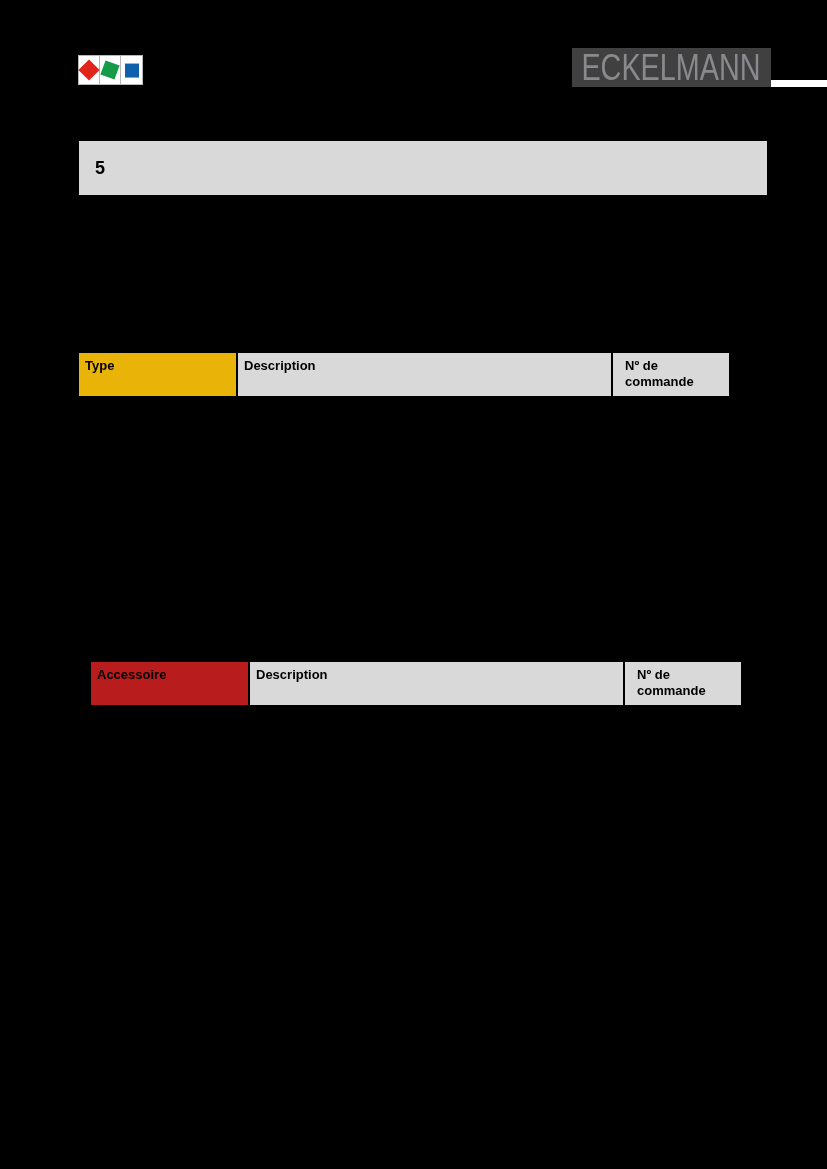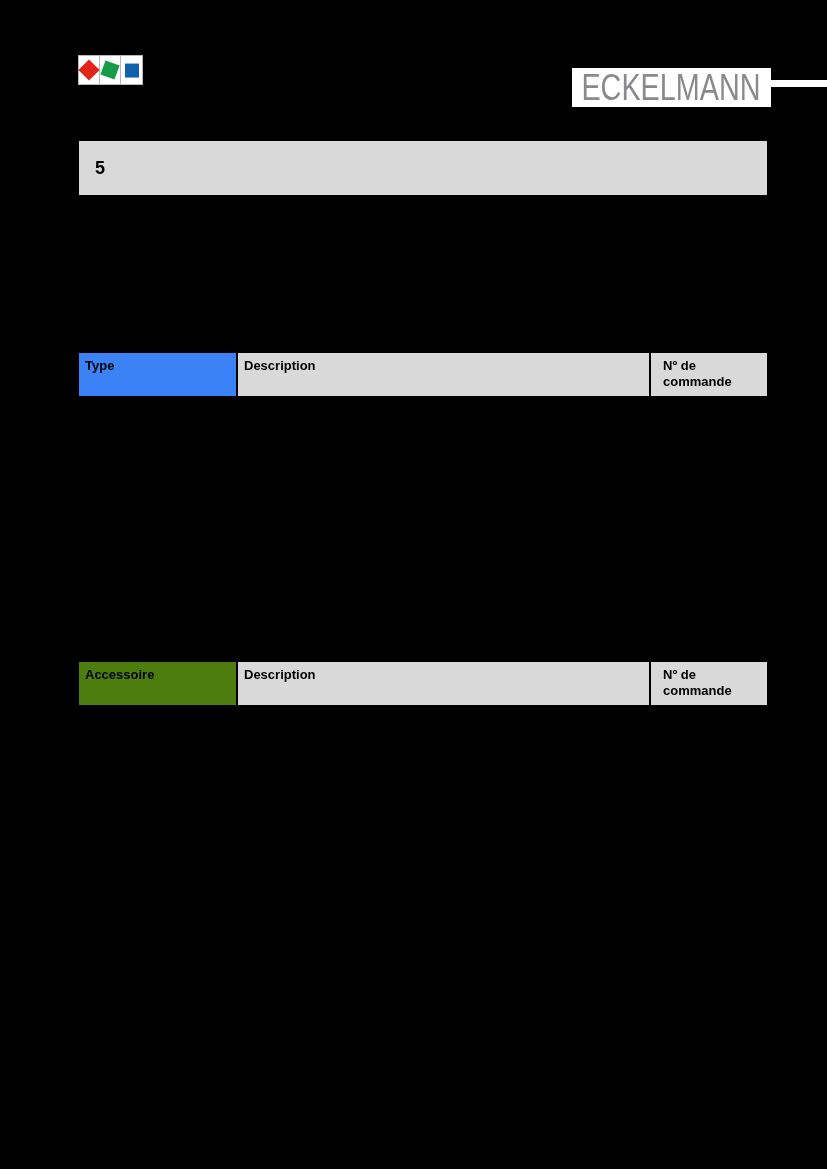--- a/index.html
+++ b/index.html
@@ -32,24 +32,23 @@
     width: 15px; height: 15px;
   }
   .sq-red   { transform: translate(-50%,-50%) rotate(45deg); }
   .sq-green { transform: translate(-50%,-50%) rotate(20deg); }
   .sq-blue  { width: 14px; height: 14px; transform: translate(-50%,-46%); }
 
   
   .wordmark-box {
     position: absolute; left: 572px; top: 48px;
     width: 199px; height: 39px;
-    background: #ffffff;
+    background: #404040;
     display: flex; align-items: center; justify-content: center;
     overflow: hidden;
-    margin-top: 20px;
   }
   .wordmark-text {
     font-size: 36px;
     font-weight: 400;
     letter-spacing: 0px;
     transform: scaleX(0.8);
     transform-origin: center;
     white-space: nowrap;
     line-height: 39px;
   }
@@ -86,21 +85,21 @@
     box-sizing: border-box;
     border: 1px solid #000000;
     padding: 5px 6px 0 6px;
     font-size: 13px;
     font-weight: bold;
     color: #000000;
     line-height: 16px;
     overflow: hidden;
   }
   .col-a { width: 159px; }
-  .col-b { width: 413px; }
+  .col-b { width: 375px; }
   .col-c { width: 118px; padding-left: 12px; }
 </style>
 </head>
 <body>
 
 <div class="brand-logo">
   <div class="brand-cell">
     <div class="brand-square sq-red" style="background: rgb(225, 37, 27);"></div>
   </div>
   <div class="brand-cell">
@@ -114,22 +113,22 @@
 <div class="wordmark-box">
   <span class="wordmark-text" style="color: rgb(138, 138, 142);">ECKELMANN</span>
 </div>
 <div class="wordmark-rule"></div>
 
 <div class="section-bar gray-fill" style="background: rgb(217, 217, 217);">
   <span class="section-number">5</span>
 </div>
 
 <div class="table-head t1">
-  <div class="th-cell col-a gray-fill" style="background: #3b82f6;">Type</div>
+  <div class="th-cell col-a gray-fill" style="background: #eab308;">Type</div>
   <div class="th-cell col-b gray-fill" style="background: rgb(217, 217, 217);">Description</div>
   <div class="th-cell col-c gray-fill" style="background: rgb(217, 217, 217);">Nº de commande</div>
 </div>
 
 <div class="table-head t2">
-  <div class="th-cell col-a gray-fill" style="background: #4d7c0f;">Accessoire</div>
+  <div class="th-cell col-a gray-fill" style="background: #b91c1c; margin-left: 12px;">Accessoire</div>
   <div class="th-cell col-b gray-fill" style="background: rgb(217, 217, 217);">Description</div>
   <div class="th-cell col-c gray-fill" style="background: rgb(217, 217, 217);">Nº de commande</div>
 </div>
 
 </body></html>

